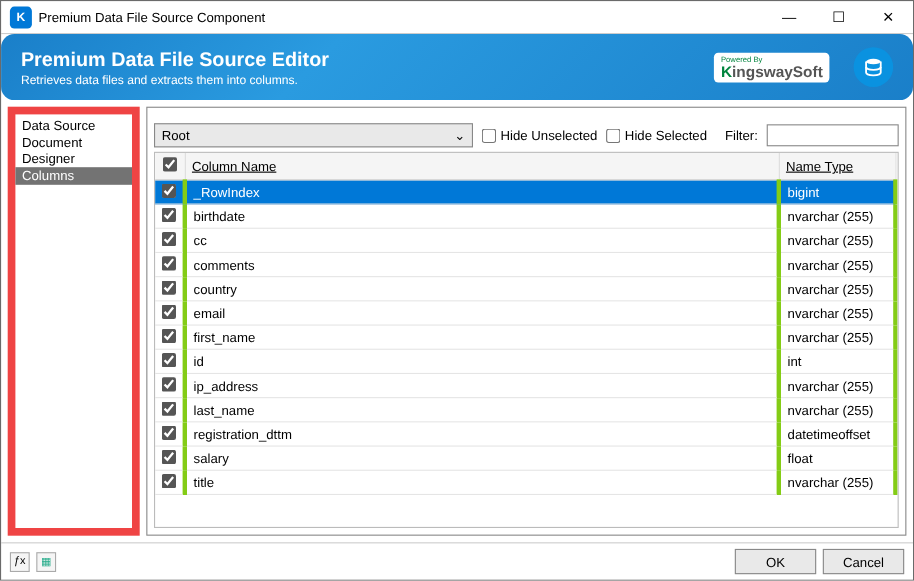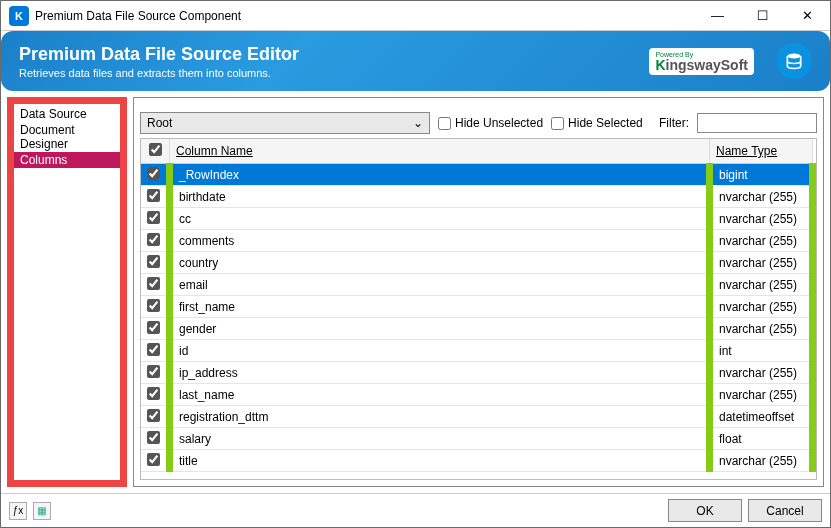--- a/index.html
+++ b/index.html
@@ -18,33 +18,33 @@
   .logo-box { background: #fff; border-radius: 4px; padding: 3px 6px; display: flex; flex-direction: column; align-items: flex-start; line-height: 1; }
   .logo-powered { font-size: 7px; color: #00843d; }
   .logo-brand { font-size: 14px; font-weight: bold; }
   .logo-brand .k { color: #00843d; }
   .logo-brand .rest { color: #555; }
   .circle-icon { width: 36px; height: 36px; border-radius: 50%; background: #0a92e0; display: flex; align-items: center; justify-content: center; }
   .circle-icon svg { width: 20px; height: 20px; fill: #fff; }
   .content { flex: 1; display: flex; padding: 6px; gap: 6px; overflow: hidden; }
   .sidebar { width: 120px; border: 7px solid #ef4444; padding: 2px 0; }
   .side-item { padding: 1px 6px; cursor: default; }
-  .side-item.selected { background: #be185d; color: #fff; }
+  .side-item.selected { background: #737373; color: #fff; }
   .main { flex: 1; border: 1px solid #888; display: flex; flex-direction: column; overflow: hidden; }
   .toolbar { display: flex; align-items: center; padding: 4px 6px; gap: 8px; margin-top: 10px; }
   .combo { flex: 0 0 290px; height: 22px; border: 1px solid #888; background: #e9e9e9; display: flex; align-items: center; padding: 0 6px; justify-content: space-between; }
   .chk { display: flex; align-items: center; gap: 4px; }
   .chk input { width: 13px; height: 13px; }
   .filter-label { margin-left: auto; }
   .filter-input { width: 120px; height: 20px; border: 1px solid #888; padding: 0 4px; }
   .grid { flex: 1; overflow: auto; margin: 0 6px 6px 6px; border: 1px solid #bbb; }
   table { width: 100%; border-collapse: collapse; }
   th { background: #f5f5f5; text-align: left; font-weight: normal; padding: 4px 6px; border-bottom: 1px solid #ccc; border-right: 1px solid #ddd; height: 24px; text-decoration: underline; }
   th.chkcol, td.chkcol { width: 26px; text-align: center; }
-  td { padding: 2px 6px; border-bottom: 1px solid #e5e5e5; border-right: 7px solid #84cc16; height: 22px; }
+  td { padding: 2px 6px; border-bottom: 1px solid #e5e5e5; border-right: 4px solid #84cc16; height: 22px; }
   tr.selected td { background: #0078d7; color: #fff; }
   .col-name { width: 540px; }
   .footer { height: 34px; border-top: 1px solid #ccc; display: flex; align-items: center; padding: 0 8px; gap: 6px; }
   .footer-spacer { flex: 1; }
   .btn { min-width: 74px; height: 23px; border: 1px solid #888; background: #e9e9e9; display: flex; align-items: center; justify-content: center; cursor: default; }
   .small-icon { width: 18px; height: 18px; border: 1px solid #aaa; display: flex; align-items: center; justify-content: center; font-size: 10px; background: #f5f5f5; }
   input[type=checkbox] { accent-color: #555; }
 </style>
 </head>
 <body>
@@ -143,25 +143,20 @@
                 <td class="col-name">email</td>
                 <td>nvarchar (255)</td>
               </tr>
               <tr>
                 <td class="chkcol"><input type="checkbox" checked="" style=""></td>
                 <td class="col-name">first_name</td>
                 <td>nvarchar (255)</td>
               </tr>
               <tr>
                 <td class="chkcol"><input type="checkbox" checked="" style=""></td>
-                <td class="col-name">gender</td>
-                <td>nvarchar (255)</td>
-              </tr>
-              <tr>
-                <td class="chkcol"><input type="checkbox" checked="" style=""></td>
                 <td class="col-name">id</td>
                 <td>int</td>
               </tr>
               <tr>
                 <td class="chkcol"><input type="checkbox" checked="" style=""></td>
                 <td class="col-name">ip_address</td>
                 <td>nvarchar (255)</td>
               </tr>
               <tr>
                 <td class="chkcol"><input type="checkbox" checked="" style=""></td>

